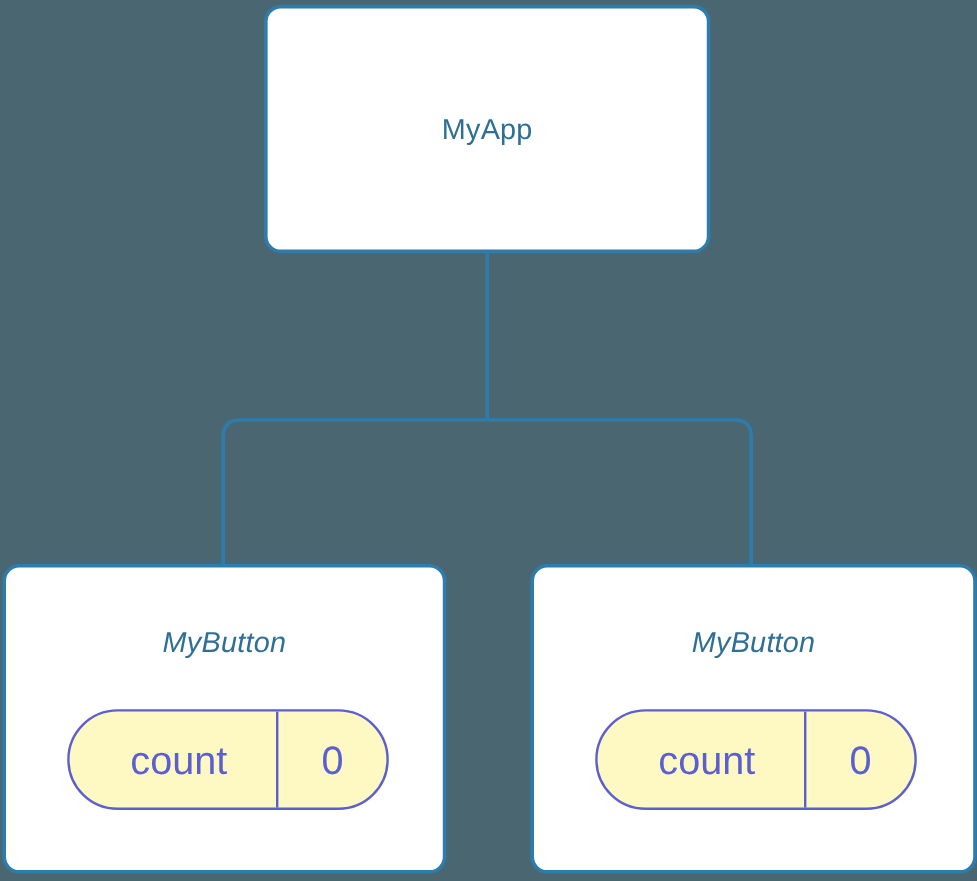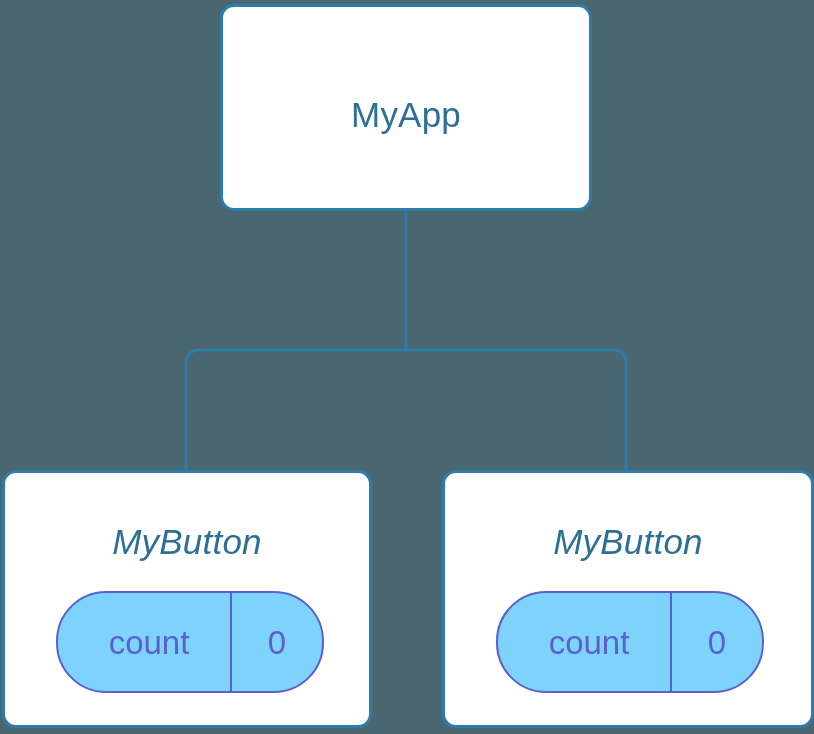--- a/index.html
+++ b/index.html
@@ -36,21 +36,21 @@
     border: 3px solid #2d7cab;
     border-radius: 14px;
     box-sizing: border-box;
   }
   .node-title {
     position: absolute;
     left: 0;
     width: 100%;
     text-align: center;
     color: #2e6f96;
-    font-size: 35px;
+    font-size: 24px;
     font-weight: 400;
     letter-spacing: 0.2px;
     line-height: 1;
     white-space: nowrap;
   }
 
   #node-myapp {
     left: 220px;
     top: 4px;
     width: 372px;
@@ -74,27 +74,27 @@
   }
   .node-mybutton .node-title {
     top: 51px;
     font-style: italic;
   }
 
   
   .state-pill {
     position: absolute;
     top: 118px;
-    height: 102px;
+    height: 84px;
     border: 2px solid #5b5fcf;
     border-radius: 50px;
     box-sizing: border-box;
     display: flex;
     align-items: stretch;
-    background: #7dd3fc;
+    background: #fef9c3;
     justify-content: flex-end;
   }
   #node-mybutton-left .state-pill {
     left: 51px;
     width: 268px;
   }
   #node-mybutton-right .state-pill {
     left: 51px;
     width: 268px;
   }

